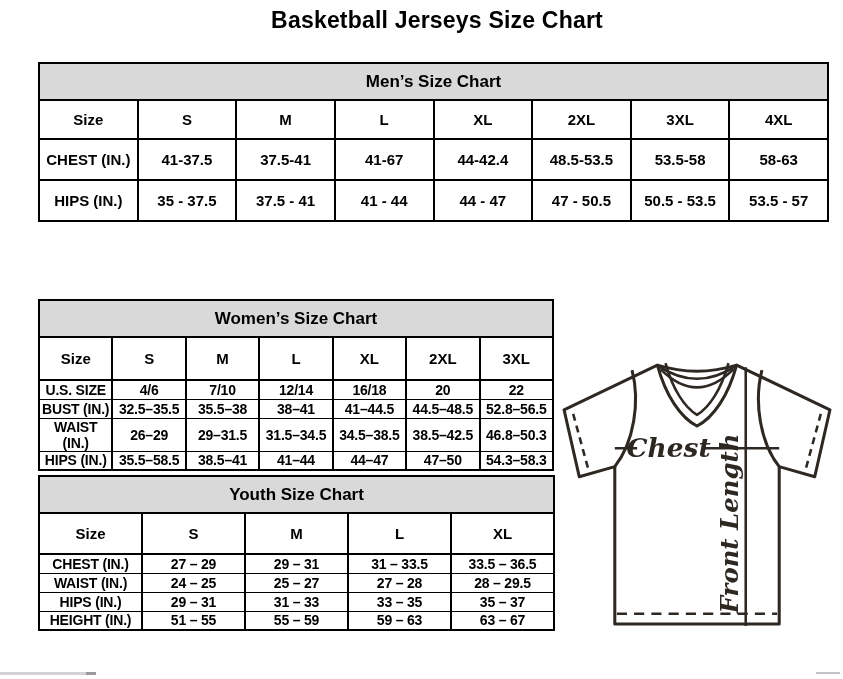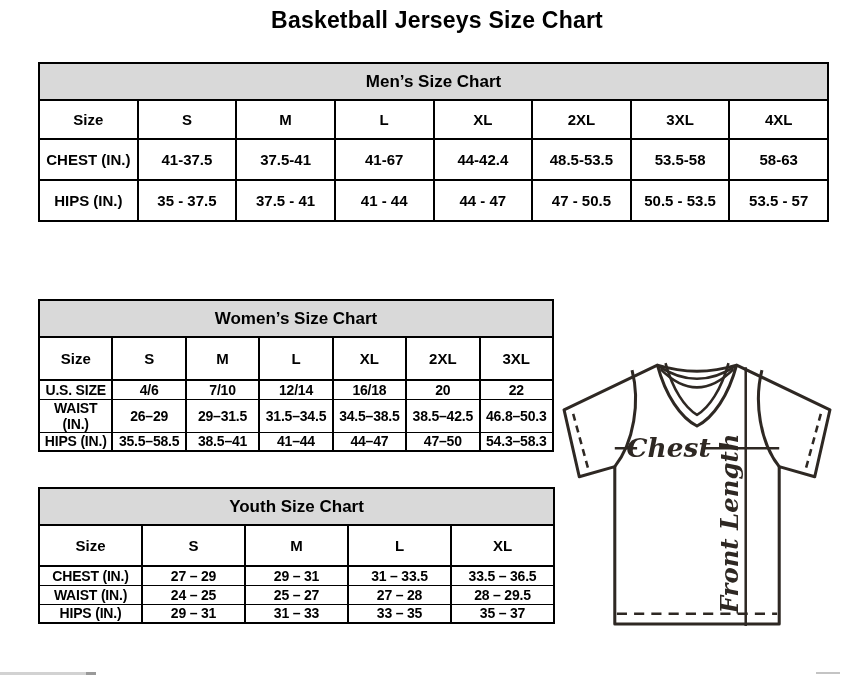--- a/index.html
+++ b/index.html
@@ -6,21 +6,21 @@
   html,body { background:#ffffff; }
   body { font-family:"Liberation Sans", sans-serif; color:#000; }
   .page { position:relative; width:843px; height:679px; background:#fff; overflow:hidden; }
 
   .page-title { position:absolute; top:7px; left:0; width:810px; text-align:center;
                 font-size:23px; font-weight:bold; letter-spacing:0.2px;margin-left:32px; }
 
   .tablewrap { position:absolute;padding-left:24px; }
   .tw-mens   { left:14px; top:62px;  width:815px; }
   .tw-womens { left:14px; top:299px; width:540px; }
-  .tw-youth  { left:14px; top:487px; width:541px; }
+  .tw-youth  { left:14px; top:475px; width:541px; }
 
   table { border-collapse:collapse; width:100%; table-layout:fixed; }
   td { border:2px solid #000; text-align:center; vertical-align:middle;
        font-weight:bold; color:#000; background:#fff; }
   .tcaption { background:#d9d9d9; font-size:17px; height:37px; }
 
   .tw-mens .hrow td   { height:39px; font-size:15px; }
   .tw-mens .drow td   { height:41px; font-size:15px; }
   .tw-mens .c0        { width:120px; }
 
@@ -107,20 +107,29 @@
           <tr class="drow">
             <td class="c0">U.S. SIZE</td>
             <td>4/6</td>
             <td>7/10</td>
             <td>12/14</td>
             <td>16/18</td>
             <td>20</td>
             <td>22</td>
           </tr>
           <tr class="drow">
+            <td class="c0">BUST (IN.)</td>
+            <td>32.5–35.5</td>
+            <td>35.5–38</td>
+            <td>38–41</td>
+            <td>41–44.5</td>
+            <td>44.5–48.5</td>
+            <td>52.8–56.5</td>
+          </tr>
+          <tr class="drow">
             <td class="c0">WAIST (IN.)</td>
             <td>26–29</td>
             <td>29–31.5</td>
             <td>31.5–34.5</td>
             <td>34.5–38.5</td>
             <td>38.5–42.5</td>
             <td>46.8–50.3</td>
           </tr>
           <tr class="drow">
             <td class="c0">HIPS (IN.)</td>
@@ -161,20 +170,27 @@
             <td>27 – 28</td>
             <td>28 – 29.5</td>
           </tr>
           <tr class="drow">
             <td class="c0">HIPS (IN.)</td>
             <td>29 – 31</td>
             <td>31 – 33</td>
             <td>33 – 35</td>
             <td>35 – 37</td>
           </tr>
+          <tr class="drow">
+            <td class="c0">HEIGHT (IN.)</td>
+            <td>51 – 55</td>
+            <td>55 – 59</td>
+            <td>59 – 63</td>
+            <td>63 – 67</td>
+          </tr>
         </tbody>
       </table>
     </div>
 
   <div class="jersey">
     <svg viewBox="0 0 268 262">
 
       <path d="M 95 4 L 3 48 L 18 114 L 53 104 L 53 259 L 215 259 L 215 104 L 250 114 L 265 48 L 173 4 Q 134 16 95 4 Z" fill="#ffffff" stroke="#2e2823" stroke-width="3" stroke-linejoin="round"></path>
 
       <path d="M 70 9 C 78 40 72 80 53 104" fill="none" stroke="#2e2823" stroke-width="3"></path>

